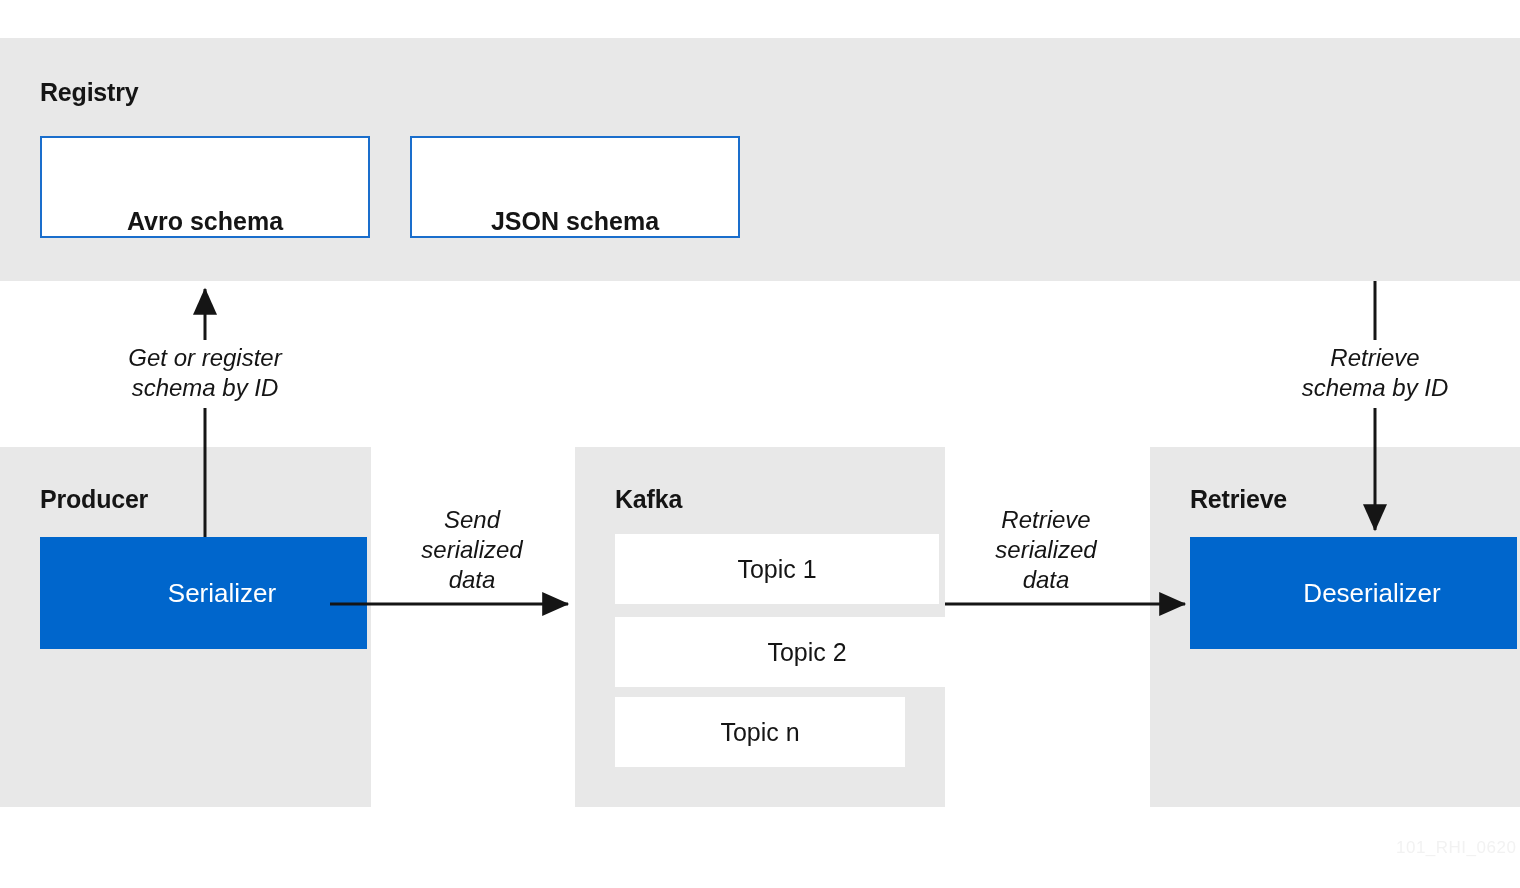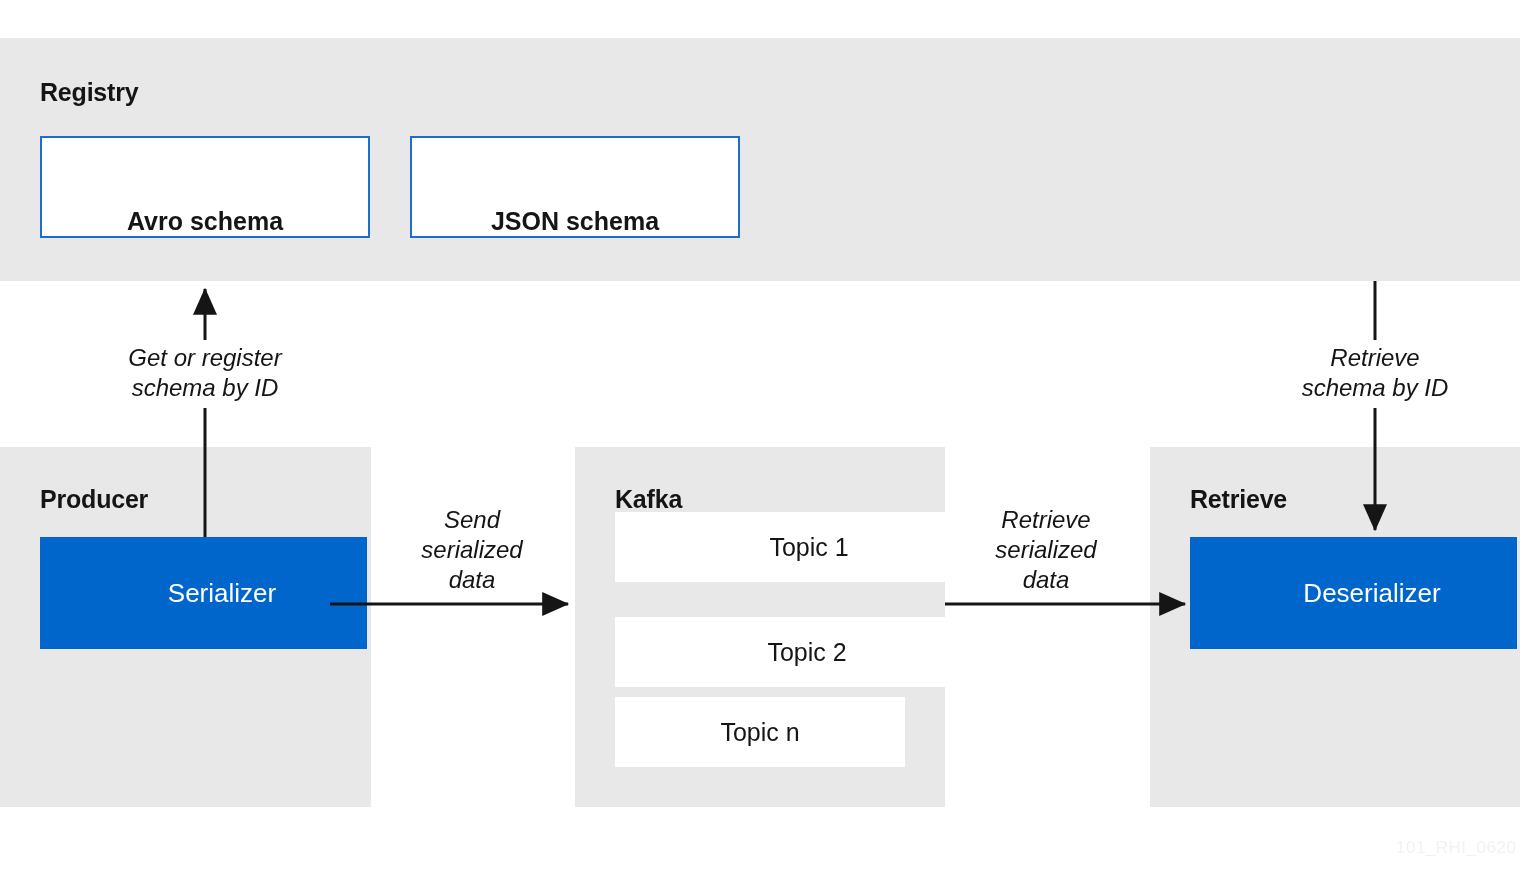--- a/index.html
+++ b/index.html
@@ -89,21 +89,21 @@
   <div class="section-title" style="left:40px;top:485px;">Producer</div>
 
   <div class="blue-box" style="left:40px;top:537px;width:290px;height:112px;">
     <span>Serializer</span>
   </div>
 
   <div class="band" style="left:575px;top:447px;width:370px;height:360px;"></div>
 
   <div class="section-title" style="left:615px;top:485px;">Kafka</div>
 
-  <div class="topic-box" style="left:615px;top:512px;width:300px;height:70px;padding-left:44px;">
+  <div class="topic-box" style="left:615px;top:534px;width:324px;height:70px;">
     <span>Topic 1</span>
   </div>
   <div class="topic-box" style="left:615px;top:617px;width:290px;height:70px;padding-left:47px;">
     <span>Topic 2</span>
   </div>
   <div class="topic-box" style="left:615px;top:697px;width:290px;height:70px;">
     <span>Topic n</span>
   </div>
 
   <div class="band" style="left:1150px;top:447px;width:370px;height:360px;"></div>

